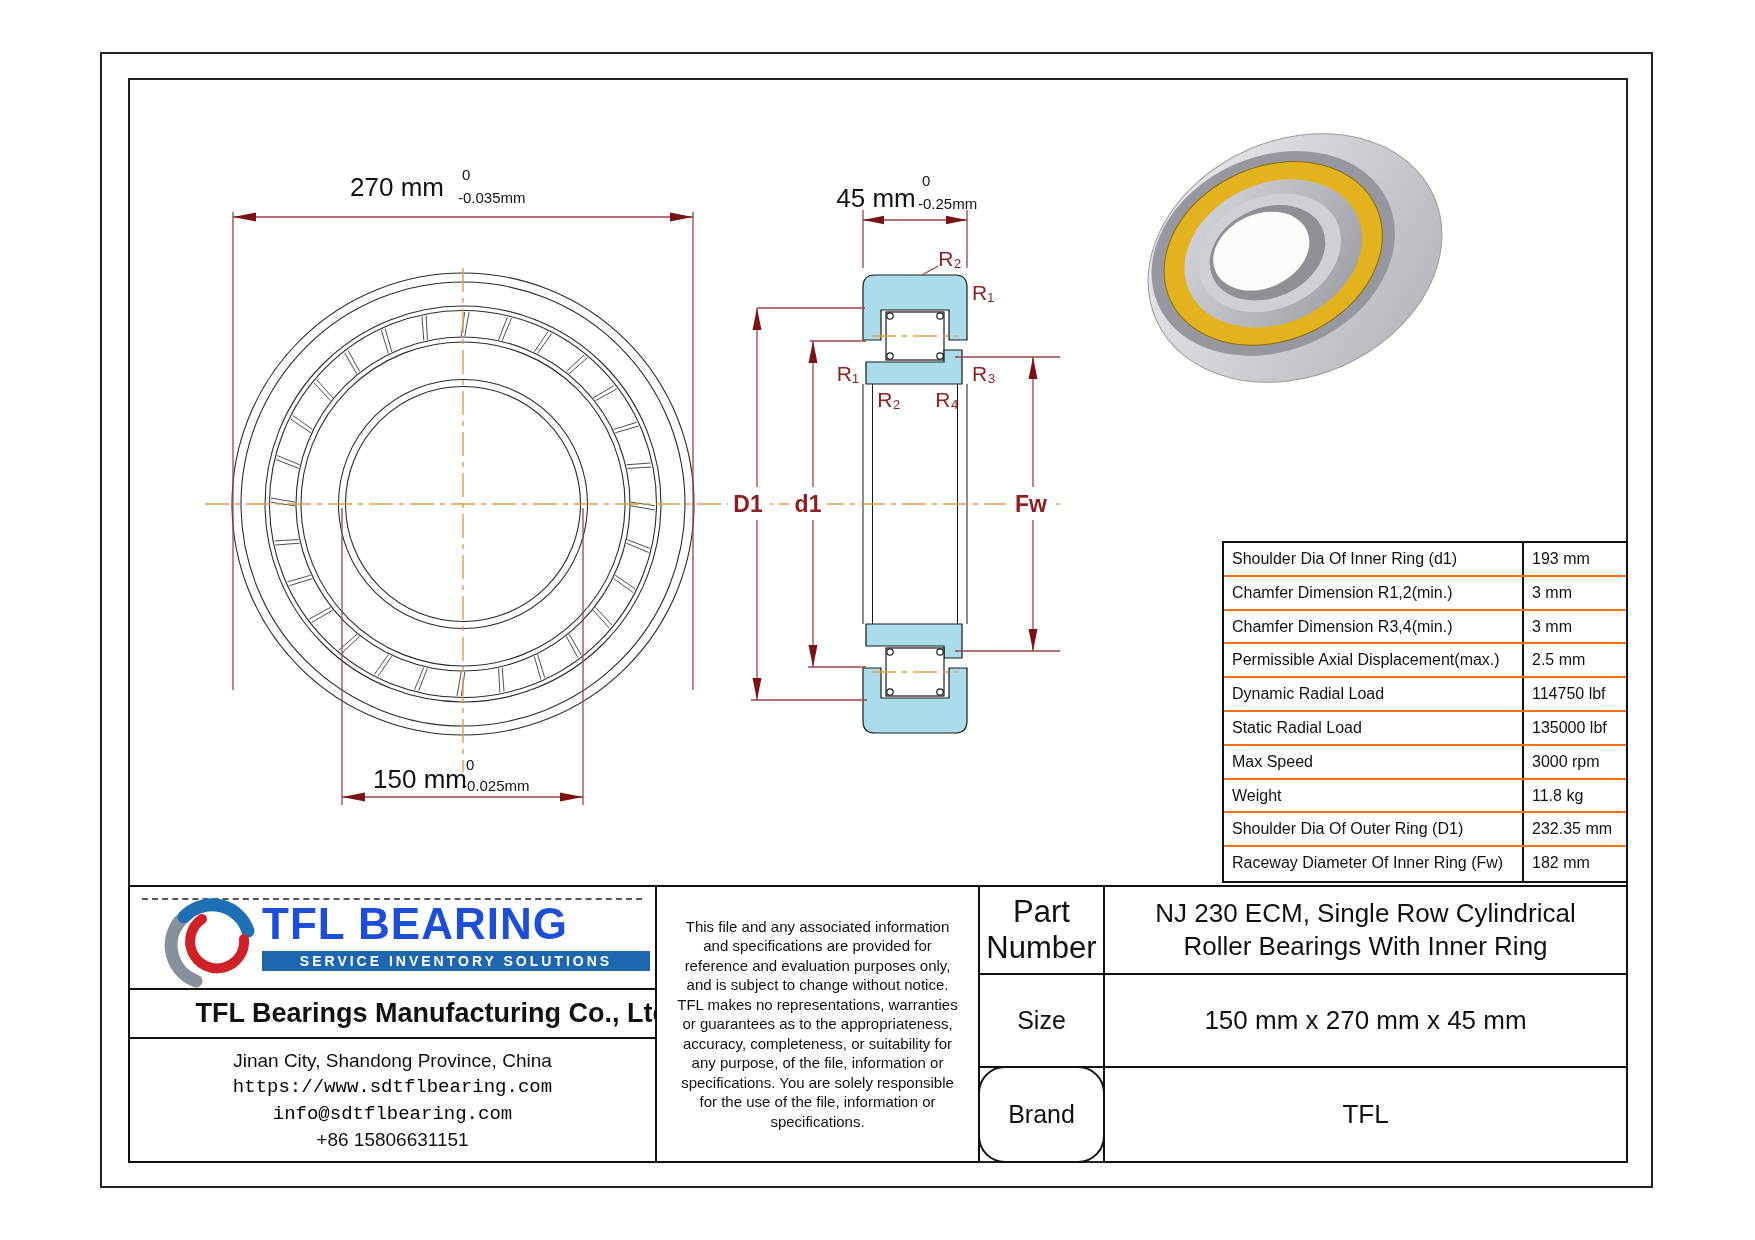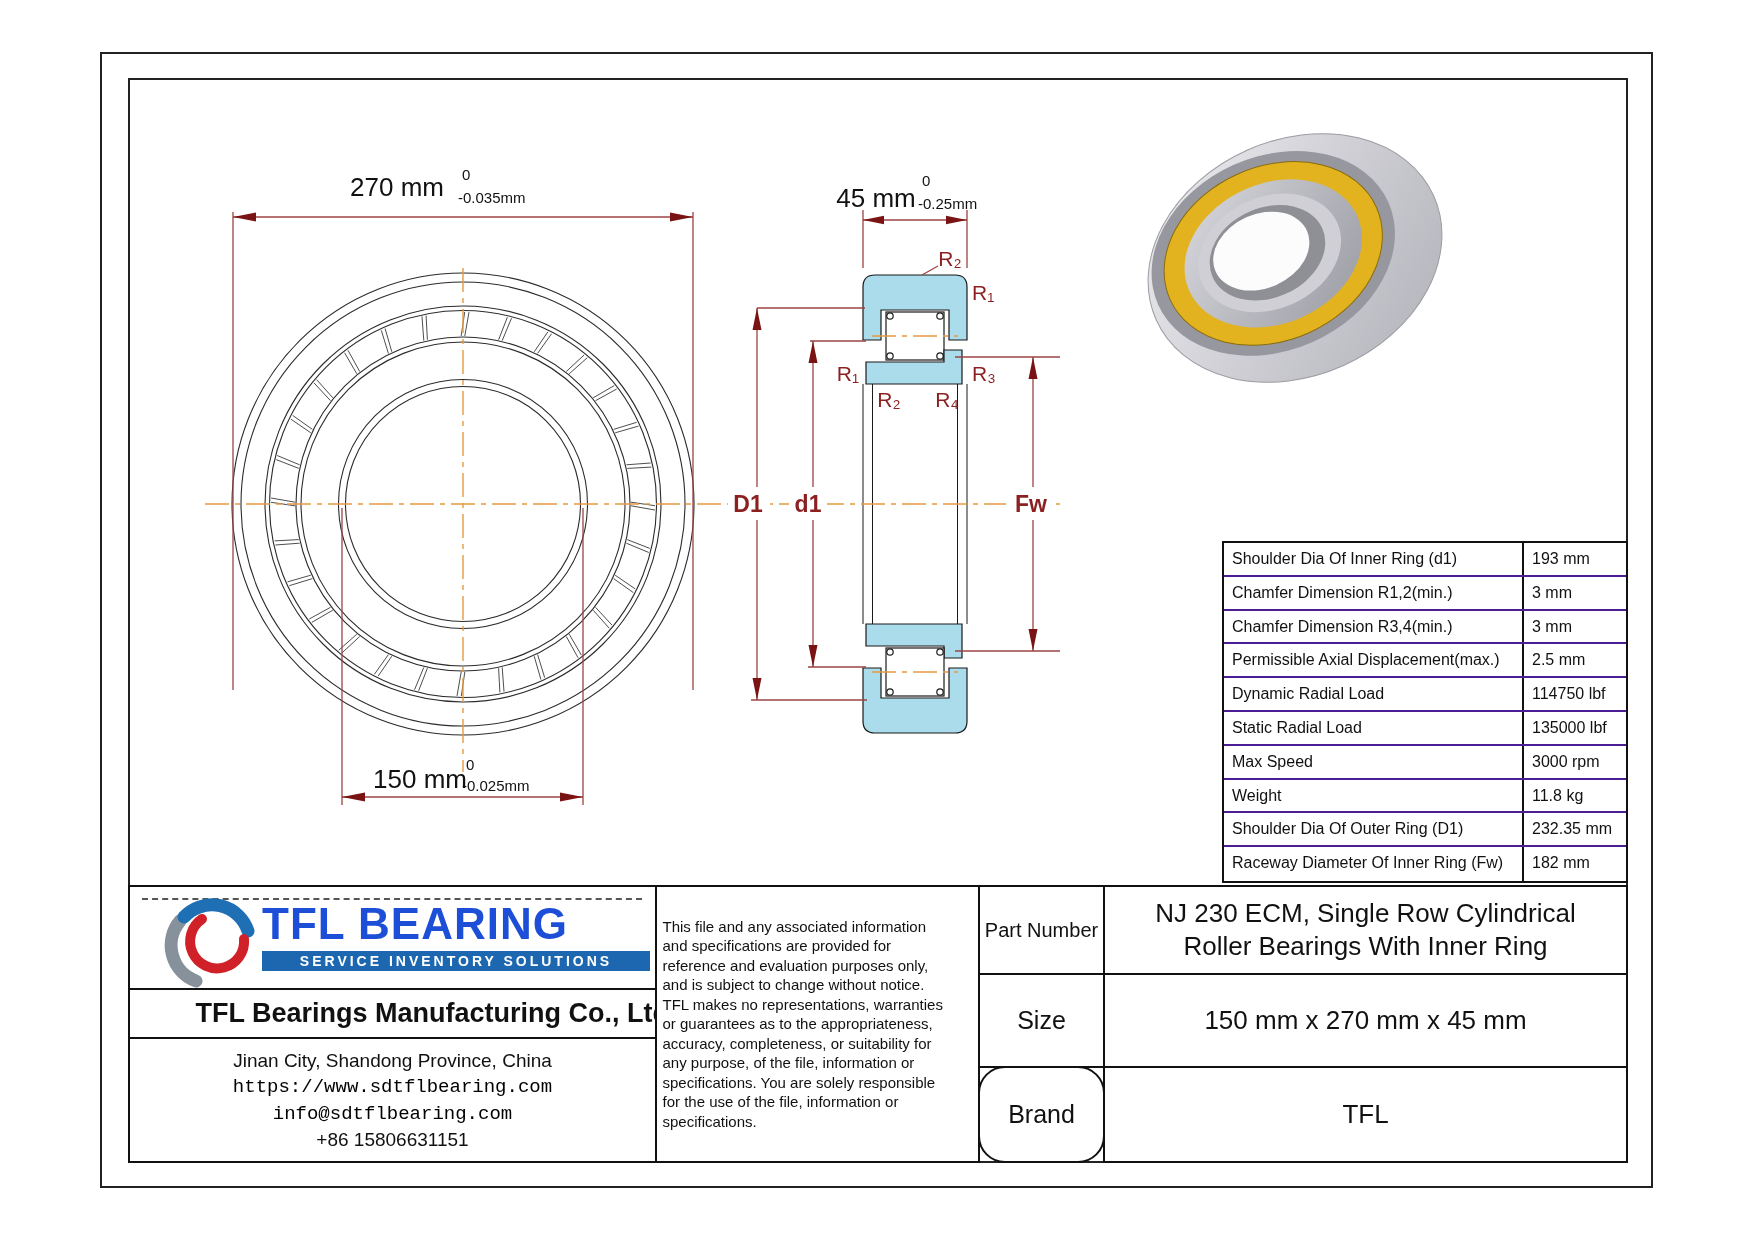--- a/index.html
+++ b/index.html
@@ -3,39 +3,39 @@
 <meta charset="utf-8">
 <style>
   html,body{margin:0;padding:0;background:#ffffff;}
   body{width:1755px;height:1240px;position:relative;font-family:"Liberation Sans","DejaVu Sans",sans-serif;color:#111;}
   .sheet{position:absolute;inset:0;background:#fff;overflow:hidden;}
   .outer-border{position:absolute;left:100px;top:52px;width:1553px;height:1136px;border:2px solid #222;box-sizing:border-box;}
   .inner-frame{position:absolute;left:128px;top:78px;width:1500px;height:1085px;border:2px solid #222;box-sizing:border-box;}
   svg.draw{position:absolute;left:0;top:0;}
   
   .spec-table{position:absolute;left:1222px;top:541px;width:406px;height:342px;display:grid;grid-template-rows:repeat(10,1fr);border:2px solid #111;box-sizing:border-box;background:#fff;}
-  .spec-row{display:grid;grid-template-columns:300px 1fr;border-bottom:2px solid #4c1d95;}
+  .spec-row{display:grid;grid-template-columns:300px 1fr;border-bottom:2px solid #f97316;}
   .spec-row:last-child{border-bottom:none;}
   .spec-cell{font-size:16px;line-height:31px;padding-left:8px;white-space:nowrap;overflow:hidden;}
   .spec-cell.label{border-right:2px solid #111;}
   
   .tb-cell{position:absolute;box-sizing:border-box;border:2px solid #111;background:#fff;}
   .center{display:flex;align-items:center;justify-content:center;text-align:center;}
   .logo-cell{left:128px;top:885px;width:529px;height:105px;}
   .dash-line{position:absolute;left:12px;top:11px;width:500px;border-top:2px dashed #555;}
   .logo-text{position:absolute;left:132px;top:12px;width:380px;}
   .logo-brand{font-size:44px;font-weight:800;color:#1d4ed8;letter-spacing:1px;white-space:nowrap;}
   .logo-tagline{margin-top:2px;background:#1c67b0;color:#fff;font-size:14px;font-weight:700;letter-spacing:3px;text-align:center;padding:2px 8px;width:372px;}
   .company-cell{left:128px;top:988px;width:616px;height:51px;font-size:27px;font-weight:700;}
   .address-cell{left:128px;top:1037px;width:529px;height:126px;flex-direction:column;}
   .address-line{font-size:19px;line-height:25px;}
   .link{color:#000000;text-decoration:none;font-family:Liberation Mono, monospace;}
   .disclaimer-cell{left:655px;top:885px;width:325px;height:278px;}
-  .disclaimer-text{font-size:15px;line-height:19.5px;white-space:pre-line;text-align:left;width:310px;}
-  .pn-label{left:978px;top:885px;width:127px;height:90px;font-size:20px;}
+  .disclaimer-text{font-size:15px;line-height:19.5px;white-space:pre-line;text-align:center;width:310px;}
+  .pn-label{left:978px;top:885px;width:127px;height:90px;font-size:31px;}
   .pn-value{left:1103px;top:885px;width:525px;height:90px;font-size:26px;white-space:pre-line;line-height:33px;}
   .size-label{left:978px;top:973px;width:127px;height:95px;font-size:25px;}
   .size-value{left:1103px;top:973px;width:525px;height:95px;font-size:26px;}
   .brand-label{left:978px;top:1066px;width:127px;height:97px;font-size:25px;border-radius:27px;}
   .brand-value{left:1103px;top:1066px;width:525px;height:97px;font-size:26px;}
   
   text{font-family:"Liberation Sans","DejaVu Sans",sans-serif;}
   .dimtext{font-size:26px;fill:#111;}
   .toltext{font-size:15px;fill:#111;}
   .rlabel{font-size:21px;fill:#8c1f1f;}

